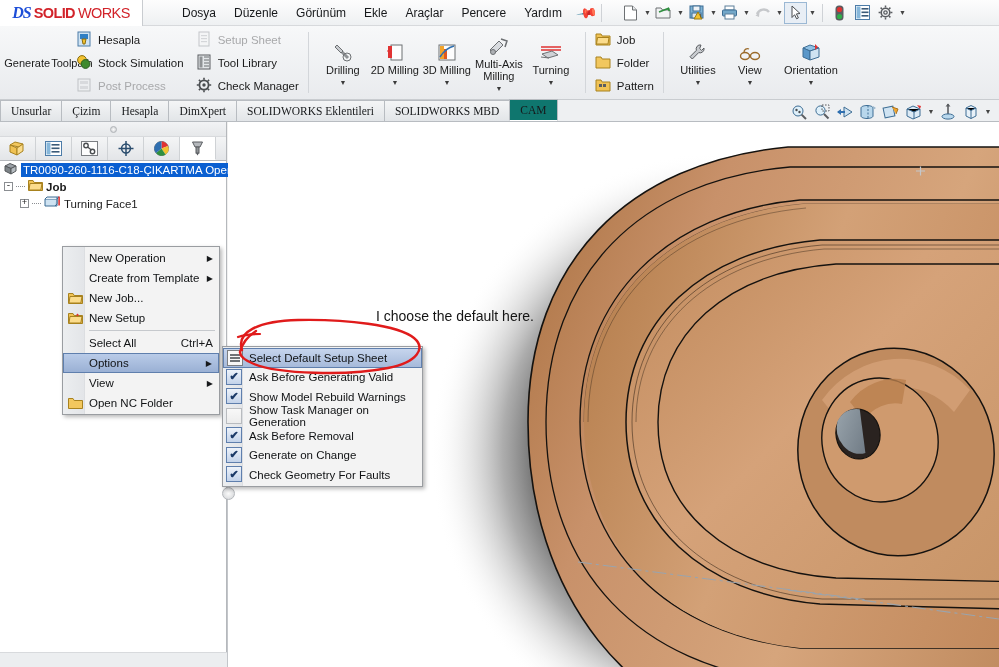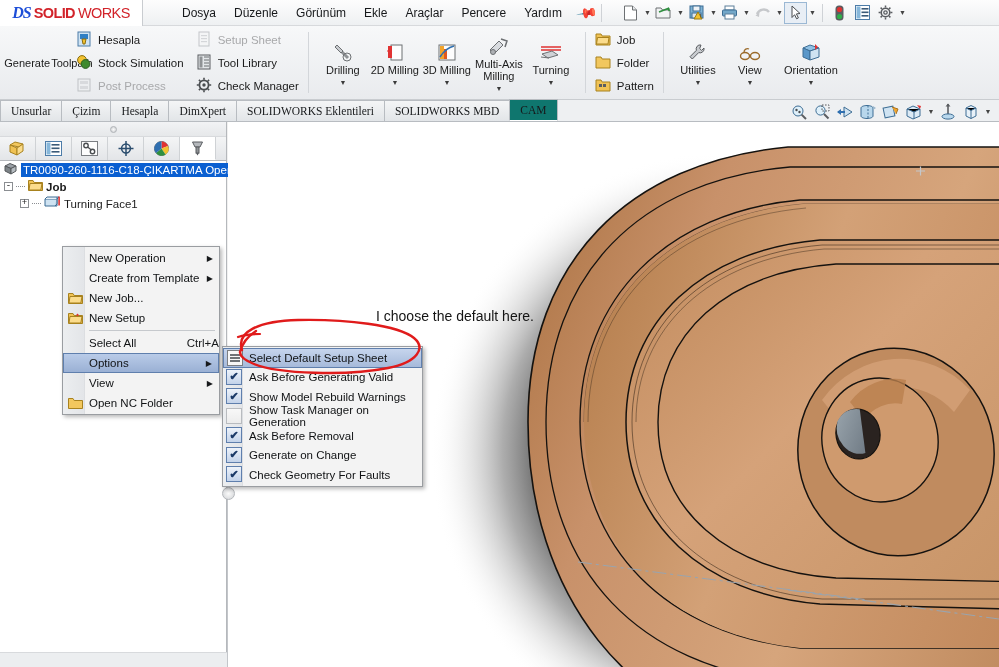--- a/index.html
+++ b/index.html
@@ -134,21 +134,21 @@
     box-shadow:2px 2px 4px rgba(0,0,0,.28);
     padding:1px 0; z-index:40;
   }
   .ctxmenu .gutter{
     position:absolute; left:0; top:0; bottom:0; width:22px;
     background:linear-gradient(90deg,#eceef0,#e3e5e8);
     border-right:1px solid #dcdee1;
   }
   .mitem{
     position:relative; height:20px; display:flex; align-items:center;
-    padding-left:26px; font-size:11.5px; color:#101214; z-index:2;
+    padding-left:26px; padding-right:6px; font-size:11.5px; color:#101214; z-index:2;
   }
   .mitem.hl{
     background:linear-gradient(#b9cbe8,#9ab0d4);
     border:1px solid #5f7fad;
     height:20px; padding-left:25px;
   }
   .mitem .arrow{ position:absolute; right:6px; font-size:8px; color:#17191b; }
   .mitem .accel{ margin-left:auto; font-size:11.5px; color:#17191b; padding-left:18px;}
   .mitem .mico{ position:absolute; left:3px; width:18px; display:flex; align-items:center; justify-content:center;}
   .msep{ height:1px; background:#c6c9cd; margin:2px 4px 2px 26px; z-index:2; position:relative; }

